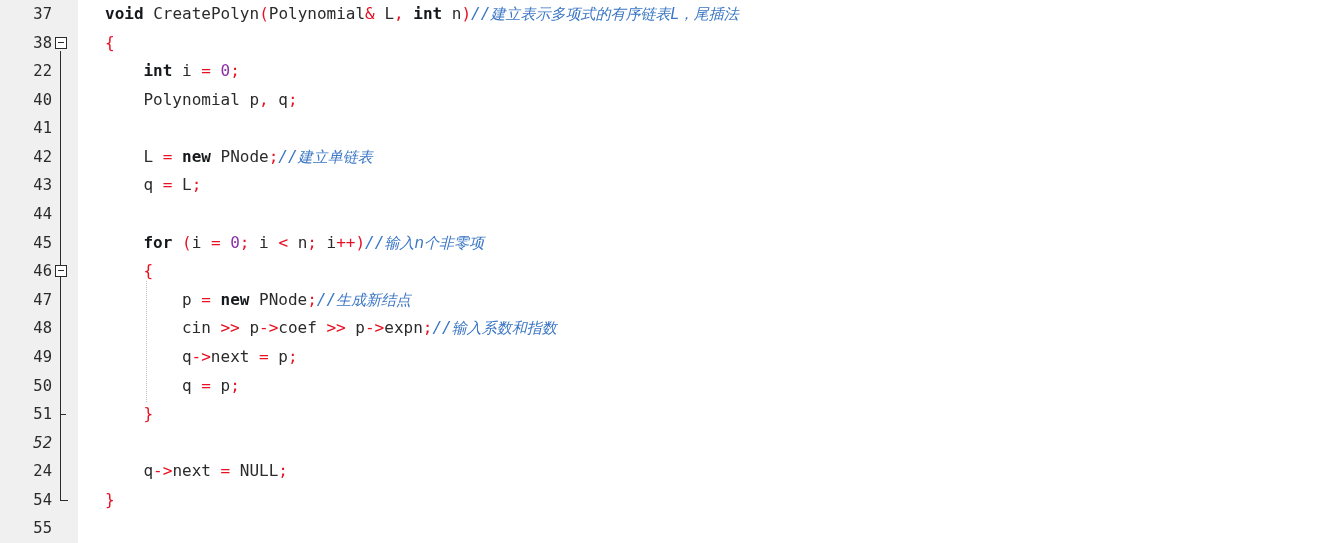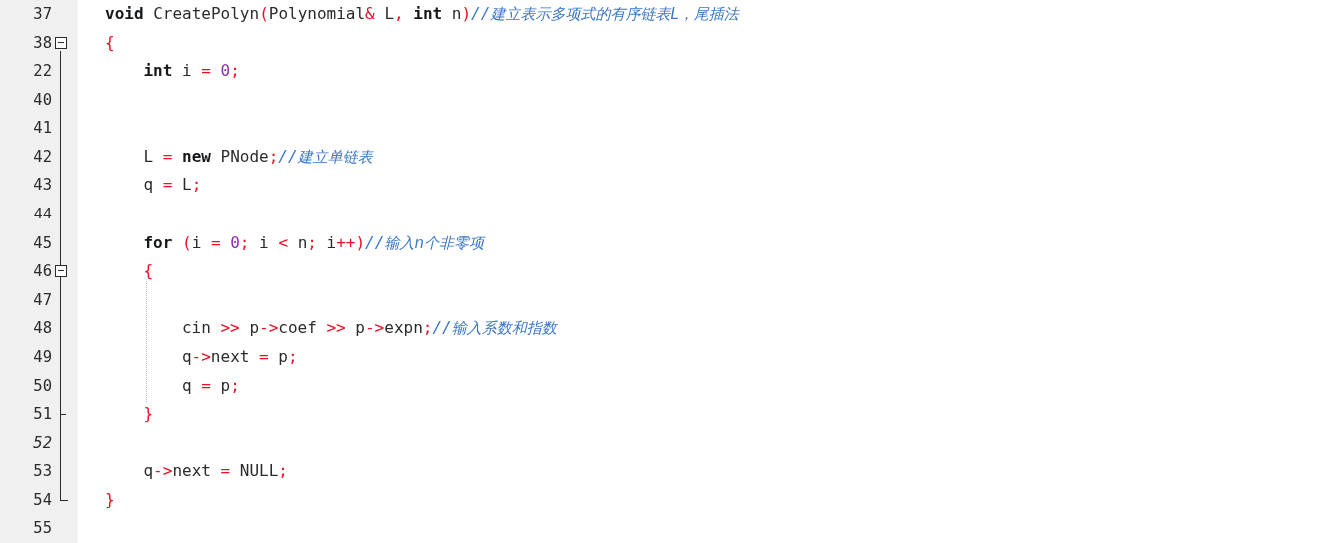--- a/index.html
+++ b/index.html
@@ -149,51 +149,53 @@
 
   <div id="gutter"></div>
   <div id="linenumbers">
       <div class="linenum" style="top: 0px;">37</div>
       <div class="linenum" style="top: 28.58px;">38</div>
       <div class="linenum" style="top: 57.16px;">22</div>
       <div class="linenum" style="top: 85.74px;">40</div>
       <div class="linenum" style="top: 114.32px;">41</div>
       <div class="linenum" style="top: 142.9px;">42</div>
       <div class="linenum" style="top: 171.48px;">43</div>
-      <div class="linenum" style="top: 200.06px; font-family: Liberation Mono, monospace;">44</div>
+      <div class="linenum" style="top: 200.06px;">44</div>
       <div class="linenum" style="top: 228.64px;">45</div>
       <div class="linenum" style="top: 257.22px;">46</div>
       <div class="linenum" style="top: 285.8px;">47</div>
       <div class="linenum" style="top: 314.38px;">48</div>
       <div class="linenum" style="top: 342.96px;">49</div>
       <div class="linenum" style="top: 371.54px;">50</div>
       <div class="linenum" style="top: 400.12px; text-align: right;">51</div>
       <div class="linenum" style="top: 428.7px; font-style: italic;">52</div>
-      <div class="linenum" style="top: 457.28px;">53</div>
+      <div class="linenum" style="top: 457.28px;">24</div>
       <div class="linenum" style="top: 485.86px;">54</div>
       <div class="linenum" style="top: 514.44px;">55</div>
     </div>
   <div id="foldcol">
       <div class="fold-line" style="top: 50.58px; height: 449.28px;"></div>
       <div class="fold-end" style="top: 499.86px;"></div>
       <div class="fold-line" style="top: 279.22px; height: 134.9px;"></div>
       <div class="fold-tick" style="top: 414.12px;"></div>
       <div class="fold-box" style="top: 36.58px;"></div>
       <div class="fold-box" style="top: 265.22px;"></div>
     </div>
   <div id="code">
       <div class="code-line" style="top: 0px; left: 27px;"><span class="kw">void</span><span class="id"> </span><span class="id">CreatePolyn</span><span class="op">(</span><span class="id">Polynomial</span><span class="op">&amp;</span><span class="id"> L</span><span class="op">,</span><span class="id"> </span><span class="kw">int</span><span class="id"> n</span><span class="op">)</span><span class="cmt-slash">//</span><span class="cmt">建立表示多项式的有序链表L，尾插法</span></div>
       <div class="code-line" style="top: 28.58px; left: 27px;"><span class="op">{</span></div>
       <div class="code-line" style="top: 57.16px; left: 65.48px;"><span class="kw">int</span><span class="id"> i </span><span class="op">=</span><span class="id"> </span><span class="num">0</span><span class="op">;</span></div>
+      <div class="code-line" style="top: 85.74px; left: 65.48px;"><span class="id">Polynomial p</span><span class="op">,</span><span class="id"> q</span><span class="op">;</span></div>
       <div class="code-line" style="top: 114.32px; left: 27px;"></div>
       <div class="code-line" style="top: 142.9px; left: 65.48px;"><span class="id">L </span><span class="op">=</span><span class="id"> </span><span class="kw">new</span><span class="id"> PNode</span><span class="op">;</span><span class="cmt-slash">//</span><span class="cmt">建立单链表</span></div>
       <div class="code-line" style="top: 171.48px; left: 65.48px;"><span class="id">q </span><span class="op">=</span><span class="id"> L</span><span class="op">;</span></div>
       <div class="code-line" style="top: 200.06px; left: 27px;"></div>
       <div class="code-line" style="top: 228.64px; left: 65.48px;"><span class="kw">for</span><span class="id"> </span><span class="op">(</span><span class="id">i </span><span class="op">=</span><span class="id"> </span><span class="num">0</span><span class="op">;</span><span class="id"> i </span><span class="op">&lt;</span><span class="id"> n</span><span class="op">;</span><span class="id"> i</span><span class="op">++)</span><span class="cmt-slash">//</span><span class="cmt">输入n个非零项</span></div>
       <div class="code-line" style="top: 257.22px; left: 65.48px;"><span class="op">{</span></div>
+      <div class="code-line" style="top: 285.8px; left: 103.96px;"><span class="id">p </span><span class="op">=</span><span class="id"> </span><span class="kw">new</span><span class="id"> PNode</span><span class="op">;</span><span class="cmt-slash">//</span><span class="cmt">生成新结点</span></div>
       <div class="code-line" style="top: 314.38px; left: 103.96px;"><span class="id">cin </span><span class="op">&gt;&gt;</span><span class="id"> p</span><span class="op">-&gt;</span><span class="id">coef </span><span class="op">&gt;&gt;</span><span class="id"> p</span><span class="op">-&gt;</span><span class="id">expn</span><span class="op">;</span><span class="cmt-slash">//</span><span class="cmt">输入系数和指数</span></div>
       <div class="code-line" style="top: 342.96px; left: 103.96px;"><span class="id">q</span><span class="op">-&gt;</span><span class="id">next </span><span class="op">=</span><span class="id"> p</span><span class="op">;</span></div>
       <div class="code-line" style="top: 371.54px; left: 103.96px;"><span class="id">q </span><span class="op">=</span><span class="id"> p</span><span class="op">;</span></div>
       <div class="code-line" style="top: 400.12px; left: 65.48px;"><span class="op">}</span></div>
       <div class="code-line" style="top: 428.7px; left: 27px;"></div>
       <div class="code-line" style="top: 457.28px; left: 65.48px;"><span class="id">q</span><span class="op">-&gt;</span><span class="id">next </span><span class="op">=</span><span class="id"> NULL</span><span class="op">;</span></div>
       <div class="code-line" style="top: 485.86px; left: 27px;"><span class="op">}</span></div>
       <div class="code-line" style="top: 514.44px; left: 27px;"></div>
       <div class="indent-guide" style="left: 68.48px; top: 281.22px; height: 120.9px;"></div>
     </div>

